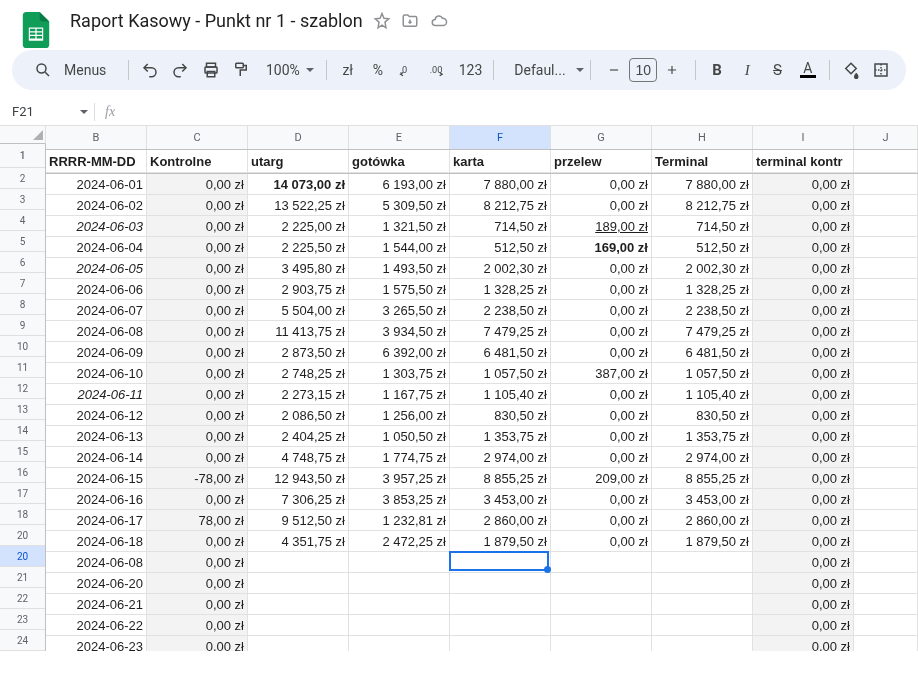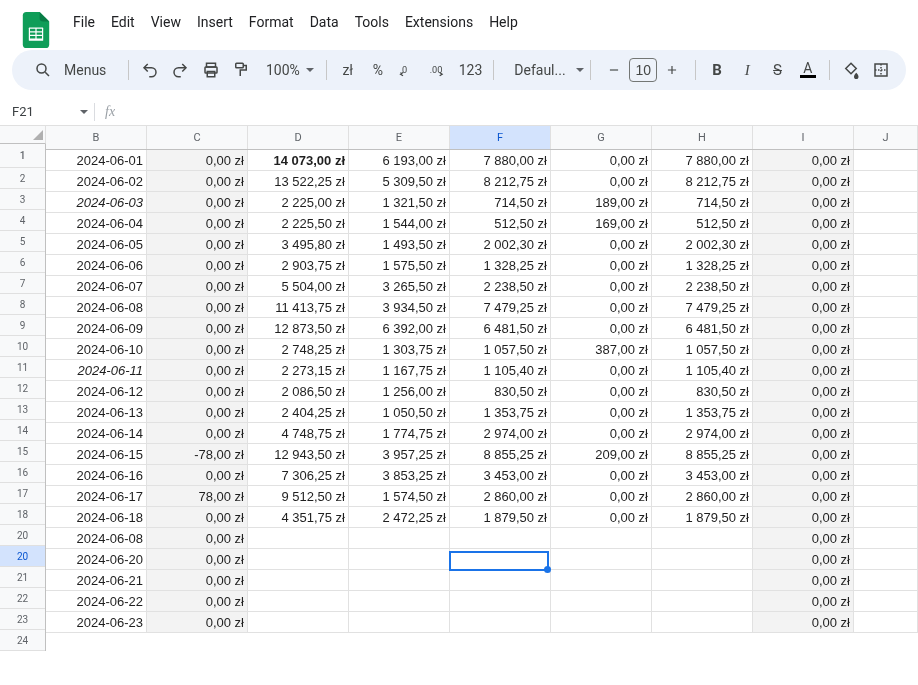--- a/index.html
+++ b/index.html
@@ -57,31 +57,39 @@
 <div class="header">
   <div class="logo">
     <svg viewBox="0 0 44 60">
         <path fill="#0f9d58" d="M28 0H6a6 6 0 0 0-6 6v48a6 6 0 0 0 6 6h32a6 6 0 0 0 6-6V16L28 0z"></path>
         <path fill="#087c45" d="M28 0v10a6 6 0 0 0 6 6h10L28 0z"></path>
         <rect x="10" y="26" width="24" height="22" rx="1" fill="#fff"></rect>
         <path fill="#0f9d58" d="M12 28h9v4h-9zm11 0h9v4h-9zm-11 6h9v4h-9zm11 0h9v4h-9zm-11 6h9v4h-9zm11 0h9v4h-9z"></path>
       </svg>
   </div>
   <div class="title-area">
-    <div class="menu-bar" id="menu-bar">
-        <div class="menu-item">File</div>
-        <div class="menu-item">Edit</div>
-        <div class="menu-item">View</div>
-        <div class="menu-item">Insert</div>
-        <div class="menu-item">Format</div>
-        <div class="menu-item">Data</div>
-        <div class="menu-item">Tools</div>
-        <div class="menu-item">Extensions</div>
-        <div class="menu-item">Help</div>
-      </div>
+    <div class="title-row">
+      <span class="doc-title">Raport Kasowy - Punkt nr 1 - szablon</span>
+      <span class="title-icon">
+          <svg width="18" height="18" viewBox="0 0 24 24" fill="none" stroke="#5f6368" stroke-width="2">
+            <path d="M12 2l2.6 6.3L21 9l-5 4.5L17.2 21 12 17.5 6.8 21 8 13.5 3 9l6.4-.7L12 2z"></path>
+          </svg>
+        </span>
+      <span class="title-icon">
+          <svg width="18" height="18" viewBox="0 0 24 24" fill="none" stroke="#5f6368" stroke-width="2">
+            <path d="M3 6a2 2 0 0 1 2-2h4l2 2h8a2 2 0 0 1 2 2v9a2 2 0 0 1-2 2H5a2 2 0 0 1-2-2V6z"></path>
+            <path d="M12 10v5m0 0l-2-2m2 2l2-2"></path>
+          </svg>
+        </span>
+      <span class="title-icon">
+          <svg width="20" height="18" viewBox="0 0 24 24" fill="none" stroke="#5f6368" stroke-width="2">
+            <path d="M18 18H7a4 4 0 0 1 0-8 5 5 0 0 1 9.6-1.5A4 4 0 0 1 18 18z"></path>
+          </svg>
+        </span>
+    </div>
   </div>
 </div>
 
 <div class="toolbar-wrap">
   <div class="toolbar">
     <div class="search-chip">
       <svg width="18" height="18" viewBox="0 0 24 24" fill="none" stroke="#444746" stroke-width="2">
           <circle cx="10" cy="10" r="6"></circle>
           <path d="M20 20l-5-5"></path>
         </svg>
@@ -238,20 +246,31 @@
         <div class="col-h" style="width: 101px;">C</div>
         <div class="col-h" style="width: 101px;">D</div>
         <div class="col-h" style="width: 101px;">E</div>
         <div class="col-h sel" style="width: 101px;">F</div>
         <div class="col-h" style="width: 101px;">G</div>
         <div class="col-h" style="width: 101px;">H</div>
         <div class="col-h" style="width: 101px;">I</div>
         <div class="col-h" style="width: 64px;">J</div>
       </div>
     <div class="grid-body" id="grid-body">
+        <div class="grid-row hdr">
+          <div class="cell" style="justify-content: flex-start; width: 101px;">RRRR-MM-DD</div>
+          <div class="cell" style="justify-content: flex-start; width: 101px;">Kontrolne</div>
+          <div class="cell" style="justify-content: flex-start; width: 101px;">utarg</div>
+          <div class="cell" style="justify-content: flex-start; width: 101px;">gotówka</div>
+          <div class="cell" style="justify-content: flex-start; width: 101px;">karta</div>
+          <div class="cell" style="justify-content: flex-start; width: 101px;">przelew</div>
+          <div class="cell" style="justify-content: flex-start; width: 101px;">Terminal</div>
+          <div class="cell" style="justify-content: flex-start; width: 101px;">terminal kontr</div>
+          <div class="cell" style="justify-content: flex-start; width: 64px;"></div>
+        </div>
         <div class="grid-row">
           <div class="cell num" style="width: 101px;">2024-06-01</div>
           <div class="cell num shade" style="width: 101px;">0,00 zł</div>
           <div class="cell num" style="width: 101px; font-weight: bold;">14 073,00 zł</div>
           <div class="cell num" style="width: 101px;">6 193,00 zł</div>
           <div class="cell num" style="width: 101px;">7 880,00 zł</div>
           <div class="cell num" style="width: 101px;">0,00 zł</div>
           <div class="cell num" style="width: 101px;">7 880,00 zł</div>
           <div class="cell num shade" style="width: 101px;">0,00 zł</div>
           <div class="cell" style="width: 64px;"></div>
@@ -266,38 +285,38 @@
           <div class="cell num" style="width: 101px;">8 212,75 zł</div>
           <div class="cell num shade" style="width: 101px;">0,00 zł</div>
           <div class="cell" style="width: 64px;"></div>
         </div>
         <div class="grid-row">
           <div class="cell num" style="width: 101px; font-style: italic;">2024-06-03</div>
           <div class="cell num shade" style="width: 101px;">0,00 zł</div>
           <div class="cell num" style="width: 101px;">2 225,00 zł</div>
           <div class="cell num" style="width: 101px;">1 321,50 zł</div>
           <div class="cell num" style="width: 101px;">714,50 zł</div>
-          <div class="cell num" style="width: 101px;">189,00 zł</div>
+          <div class="cell num" style="width: 101px; text-decoration: underline;">189,00 zł</div>
           <div class="cell num" style="width: 101px;">714,50 zł</div>
           <div class="cell num shade" style="width: 101px;">0,00 zł</div>
           <div class="cell" style="width: 64px;"></div>
         </div>
         <div class="grid-row">
           <div class="cell num" style="width: 101px;">2024-06-04</div>
           <div class="cell num shade" style="width: 101px;">0,00 zł</div>
           <div class="cell num" style="width: 101px;">2 225,50 zł</div>
           <div class="cell num" style="width: 101px;">1 544,00 zł</div>
           <div class="cell num" style="width: 101px;">512,50 zł</div>
-          <div class="cell num" style="width: 101px;">169,00 zł</div>
+          <div class="cell num" style="width: 101px; font-weight: bold;">169,00 zł</div>
           <div class="cell num" style="width: 101px;">512,50 zł</div>
           <div class="cell num shade" style="width: 101px;">0,00 zł</div>
           <div class="cell" style="width: 64px;"></div>
         </div>
         <div class="grid-row">
-          <div class="cell num" style="width: 101px;">2024-06-05</div>
+          <div class="cell num" style="width: 101px; font-style: italic;">2024-06-05</div>
           <div class="cell num shade" style="width: 101px;">0,00 zł</div>
           <div class="cell num" style="width: 101px;">3 495,80 zł</div>
           <div class="cell num" style="width: 101px;">1 493,50 zł</div>
           <div class="cell num" style="width: 101px;">2 002,30 zł</div>
           <div class="cell num" style="width: 101px;">0,00 zł</div>
           <div class="cell num" style="width: 101px;">2 002,30 zł</div>
           <div class="cell num shade" style="width: 101px;">0,00 zł</div>
           <div class="cell" style="width: 64px;"></div>
         </div>
         <div class="grid-row">
@@ -329,21 +348,21 @@
           <div class="cell num" style="width: 101px;">3 934,50 zł</div>
           <div class="cell num" style="width: 101px;">7 479,25 zł</div>
           <div class="cell num" style="width: 101px;">0,00 zł</div>
           <div class="cell num" style="width: 101px;">7 479,25 zł</div>
           <div class="cell num shade" style="width: 101px;">0,00 zł</div>
           <div class="cell" style="width: 64px;"></div>
         </div>
         <div class="grid-row">
           <div class="cell num" style="width: 101px;">2024-06-09</div>
           <div class="cell num shade" style="width: 101px;">0,00 zł</div>
-          <div class="cell num" style="width: 101px;">12 873,50 zł</div>
+          <div class="cell num" style="width: 101px;">2 873,50 zł</div>
           <div class="cell num" style="width: 101px;">6 392,00 zł</div>
           <div class="cell num" style="width: 101px;">6 481,50 zł</div>
           <div class="cell num" style="width: 101px;">0,00 zł</div>
           <div class="cell num" style="width: 101px;">6 481,50 zł</div>
           <div class="cell num shade" style="width: 101px;">0,00 zł</div>
           <div class="cell" style="width: 64px;"></div>
         </div>
         <div class="grid-row">
           <div class="cell num" style="width: 101px; text-align: right;">2024-06-10</div>
           <div class="cell num shade" style="width: 101px;">0,00 zł</div>
@@ -418,21 +437,21 @@
           <div class="cell num" style="width: 101px;">3 453,00 zł</div>
           <div class="cell num" style="width: 101px;">0,00 zł</div>
           <div class="cell num" style="width: 101px;">3 453,00 zł</div>
           <div class="cell num shade" style="width: 101px;">0,00 zł</div>
           <div class="cell" style="width: 64px;"></div>
         </div>
         <div class="grid-row">
           <div class="cell num" style="width: 101px;">2024-06-17</div>
           <div class="cell num shade" style="width: 101px;">78,00 zł</div>
           <div class="cell num" style="width: 101px;">9 512,50 zł</div>
-          <div class="cell num" style="width: 101px;">1 574,50 zł</div>
+          <div class="cell num" style="width: 101px;">1 232,81 zł</div>
           <div class="cell num" style="width: 101px;">2 860,00 zł</div>
           <div class="cell num" style="width: 101px;">0,00 zł</div>
           <div class="cell num" style="width: 101px;">2 860,00 zł</div>
           <div class="cell num shade" style="width: 101px;">0,00 zł</div>
           <div class="cell" style="width: 64px;"></div>
         </div>
         <div class="grid-row">
           <div class="cell num" style="width: 101px;">2024-06-18</div>
           <div class="cell num shade" style="width: 101px;">0,00 zł</div>
           <div class="cell num" style="width: 101px;">4 351,75 zł</div>

